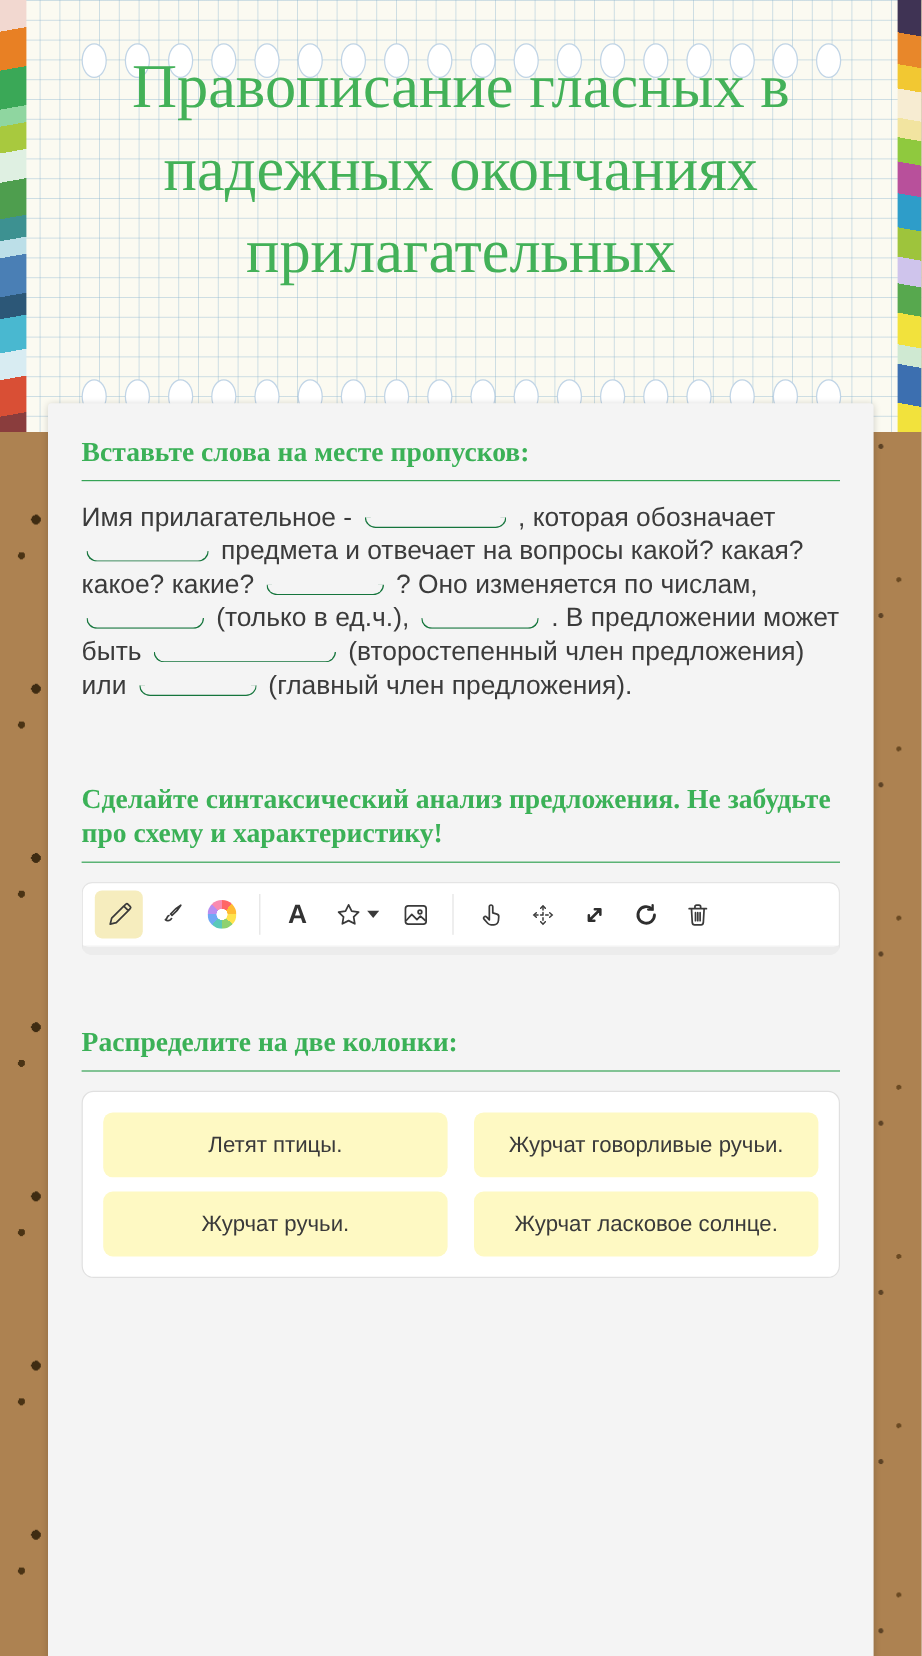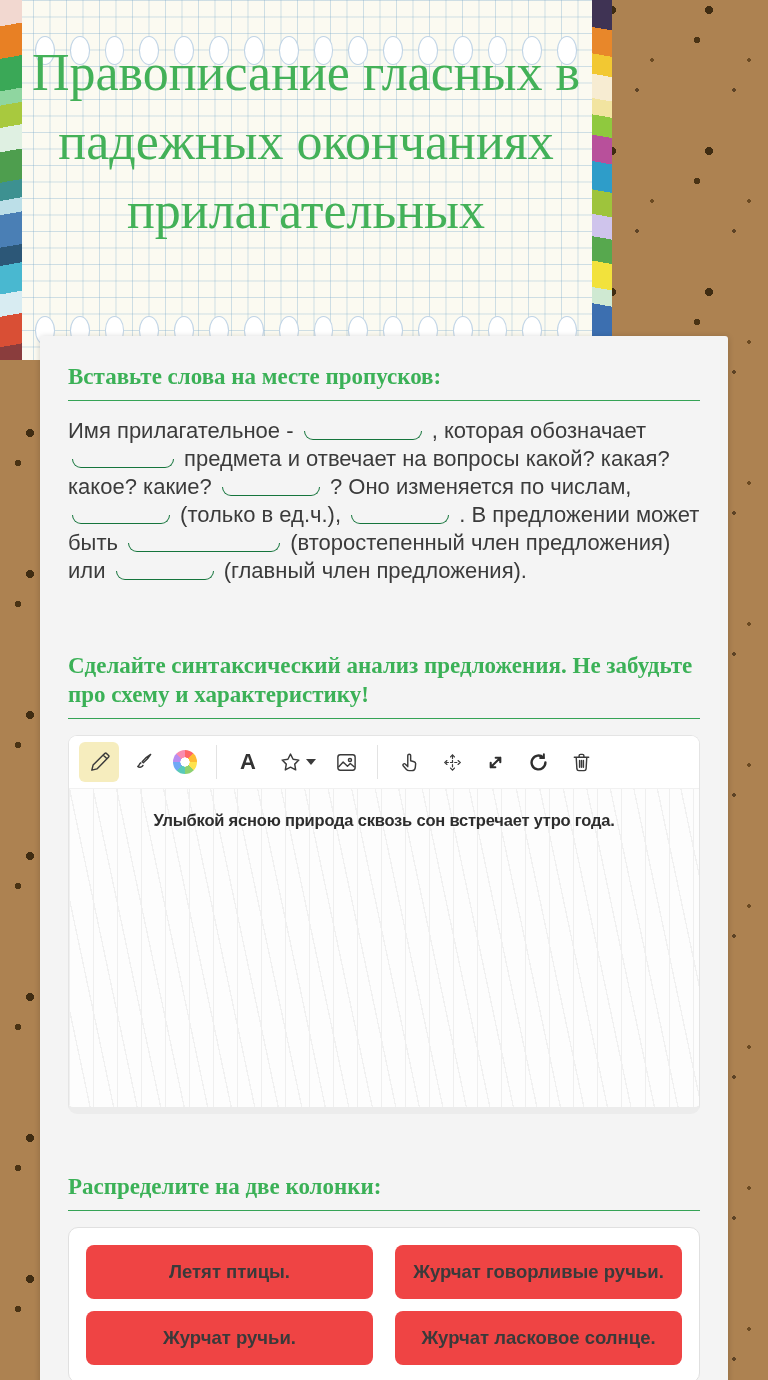--- a/index.html
+++ b/index.html
@@ -9,21 +9,21 @@
     background-color:#ad8251;
     background-image:
       radial-gradient(circle 3px at 18px 40px,#4a3314 98%,transparent),
       radial-gradient(circle 2px at 55px 90px,#5d4326 98%,transparent),
       radial-gradient(circle 4px at 30px 10px,#3f2c12 98%,transparent),
       radial-gradient(circle 2px at 70px 60px,#6b4a22 98%,transparent);
     background-size:97px 141px;
   }
   
   .header{
-    position:relative;width:612px;height:360px;
+    position:relative;width:768px;height:360px;
     background-color:#fbfaf1;
     background-image:
       linear-gradient(rgba(130,175,205,.38) 1px,transparent 1px),
       linear-gradient(90deg,rgba(130,175,205,.38) 1px,transparent 1px);
     background-size:16.5px 16.5px;
     overflow:hidden;
   }
   .tape{position:absolute;top:0;bottom:0;width:22px;z-index:1;}
   .tape.left{left:0;background:linear-gradient(170deg,
     #f2d8d0 0 26px,#e88024 26px 58px,#3aa857 58px 90px,#8fd6a0 90px 104px,
@@ -94,23 +94,23 @@
     font-weight:700;font-size:16.5px;color:#2d2d2d;letter-spacing:-.2px;
   }
   .spacer2{height:58px}
   
   .bank{
     background:#fff;border:1px solid #e0e0e0;border-radius:10px;
     padding:17px;display:grid;grid-template-columns:1fr 1fr;
     column-gap:22px;row-gap:12px;margin-top:16px;
   }
   .wcard{
-    background:#ef4444;border-radius:8px;height:54px;
+    background:#fef9c3;border-radius:8px;height:54px;
     display:flex;align-items:center;justify-content:center;
-    font-size:18.5px;color:#3a3a3a;cursor:pointer;font-weight:bold;
+    font-size:18.5px;color:#3a3a3a;cursor:pointer;
   }
 </style>
 </head>
 <body>
 
 <div class="header">
   <div class="tape left"></div>
   <div class="tape right"></div>
   <div class="holes top">
       <i></i>
@@ -218,23 +218,20 @@
         <svg width="23" height="23" viewBox="0 0 24 24" fill="none" stroke="#2e2e2e" stroke-width="2.5" stroke-linecap="round">
           <path d="M19.2 12a7.2 7.2 0 1 1-2.2-5.2"></path>
           <path d="M17.6 3.4v3.9h-3.9" stroke-width="2"></path>
         </svg>
       </button>
       <button class="tool">
         <svg width="23" height="23" viewBox="0 0 24 24" fill="none" stroke="#3a3a3a" stroke-width="1.5" stroke-linecap="round" stroke-linejoin="round">
           <path d="M4.5 6.5h15M9.5 6.5V5a1.5 1.5 0 011.5-1.5h2A1.5 1.5 0 0114.5 5v1.5M6.5 6.5l.7 12.2a2 2 0 002 1.8h5.6a2 2 0 002-1.8l.7-12.2M10 10v7M12 10v7M14 10v7"></path>
         </svg>
       </button>
-    </div>
-    <div class="canvas">
-      <div class="canvas-text">Улыбкой ясною природа сквозь сон встречает утро года.</div>
     </div>
   </div>
 
   <div class="spacer2"></div>
 
   <h2 class="sec" style="color:#3bb157">Распределите на две колонки:</h2>
   <hr class="sec-hr">
 
   <div class="bank">
     <div class="wcard">Летят птицы.</div>

